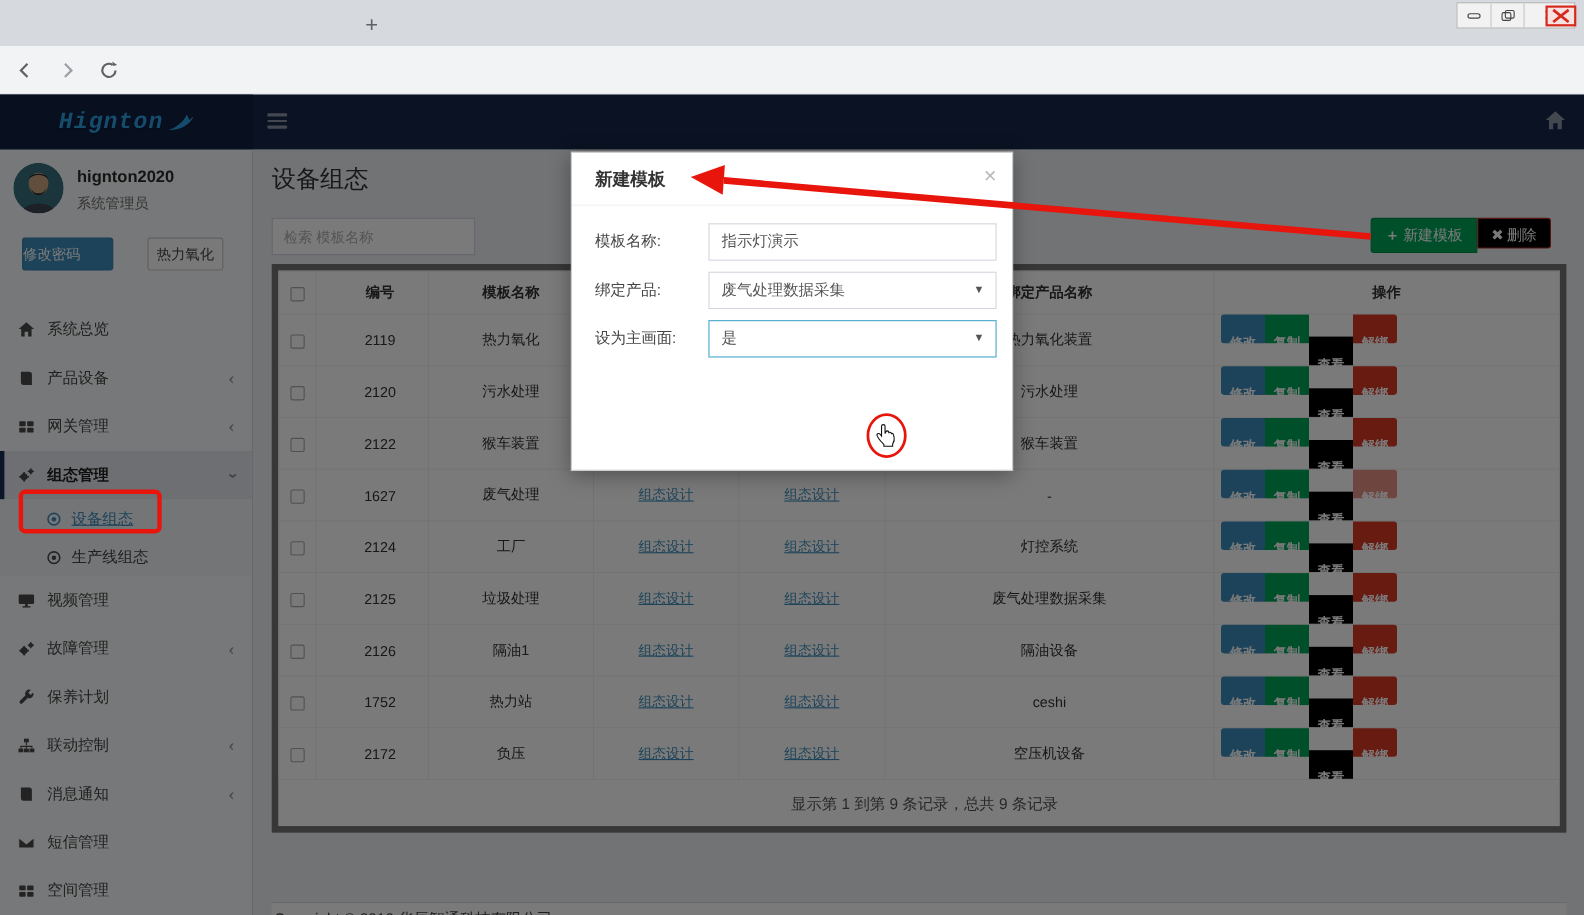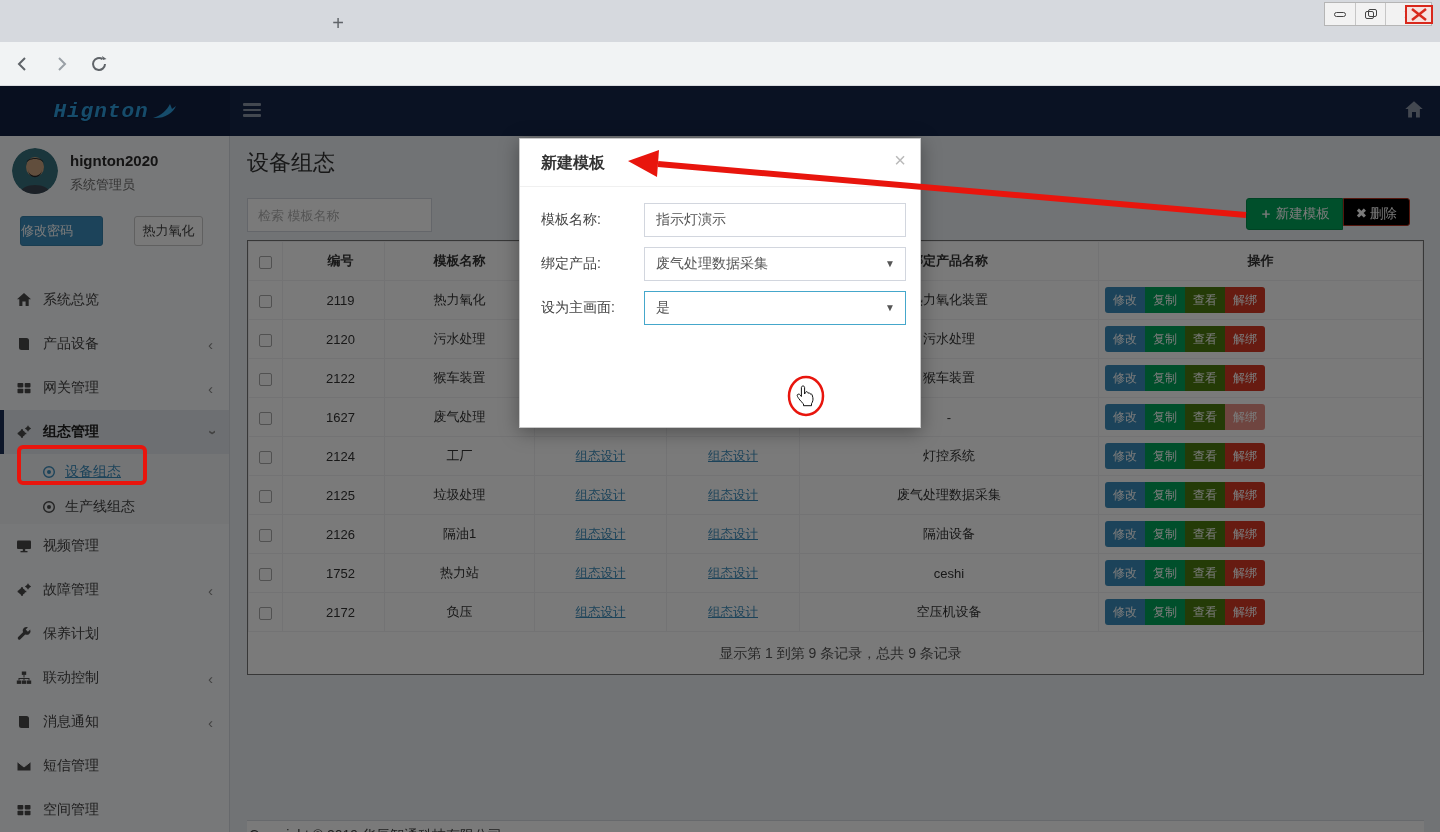--- a/index.html
+++ b/index.html
@@ -61,32 +61,32 @@
 
   .content { position:absolute; left:230px; top:50px; right:0; bottom:0; background:#ecf0f5; }
   .page-title { position:absolute; left:17px; top:12px; font-size:22px; color:#333; font-weight:normal; }
   .search-input { position:absolute; left:17px; top:62px; width:185px; height:34px; border:1px solid #d2d6de; background:#fff; font-size:13px; padding:0 10px; color:#333; font-family:inherit; }
   .search-input::placeholder { color:#b0b0b0; }
   .top-actions { position:absolute; right:30px; top:62px; display:flex; }
   .btn-new { height:32px; background:#00a65a; border:1px solid #008d4c; color:#fff; font-size:13.5px; padding:0 12px; border-radius:3px 0 0 3px; line-height:30px; }
   .btn-del { height:28px; background:#000000; border:1px solid #b02e1c; color:#fff; font-size:13.5px; padding:0 12px; border-radius:0 3px 3px 0; line-height:30px; }
   .btn-new b,.btn-del b { font-weight:bold; margin-right:3px; }
 
-  .table-wrap { position:absolute; left:17px; top:104px; right:16px; background:#fff; border:1px solid #737373; }
+  .table-wrap { position:absolute; left:17px; top:104px; right:16px; background:#fff; border:6px solid #737373; }
   table.grid { width:100%; border-collapse:collapse; }
   table.grid th, table.grid td { border:1px solid #f0f1f3; height:39px; font-size:13px; color:#333; text-align:center; }
   table.grid th { font-weight:bold; font-size:13px; }
   td.cell-id, th.cell-id { text-align:left; padding-left:14px; }
   .cb { display:inline-block; width:13px; height:13px; border:1px solid #a9a9a9; background:#fdfdfd; border-radius:2px; vertical-align:middle; }
   a.glink { color:#3c8dbc; text-decoration:underline; font-size:12.5px; }
   .agroup { display:inline-flex; margin-left:6px; float:left; }
-  .abtn { color:#fff; font-size:12px; height:26px; line-height:26px; padding:0 8px; }
+  .abtn { color:#fff; font-size:12px; height:26px; line-height:26px; padding:12px 8px;font-weight:bold; }
   .a-edit { background:#3c8dbc; border-radius:3px 0 0 3px; }
   .a-copy { background:#00a65a; }
-  .a-view { background:#4d7c0f; }
+  .a-view { background:#000000;margin-top:20px; }
   .a-unbind { background:#d73925; border-radius:0 3px 3px 0; }
   .a-unbind.disabled { opacity:.55; }
   .summary { height:42px; line-height:42px; padding-left:10px; font-size:14px; color:#555; text-align:center; }
   .copyright { position:absolute; left:17px; top:684px; right:16px; height:40px; background:#fff; border-top:1px solid #d8dce2; font-size:14px; color:#444; padding:6px 0 0 2px; }
 
   
   .overlay { position:absolute; left:0; top:86px; width:1440px; height:760px; background:rgba(0,0,0,0.52); z-index:50; }
   .modal { position:absolute; left:519px; top:138px; width:402px; height:290px; background:#fff; z-index:60; box-shadow:0 4px 18px rgba(0,0,0,.35); border:1px solid #c9c9c9; }
   .modal-head { position:relative; height:48px; border-bottom:1px solid #f0f0f0; }
   .modal-title { position:absolute; left:21px; top:14px; font-size:16px; font-weight:bold; color:#333; }

